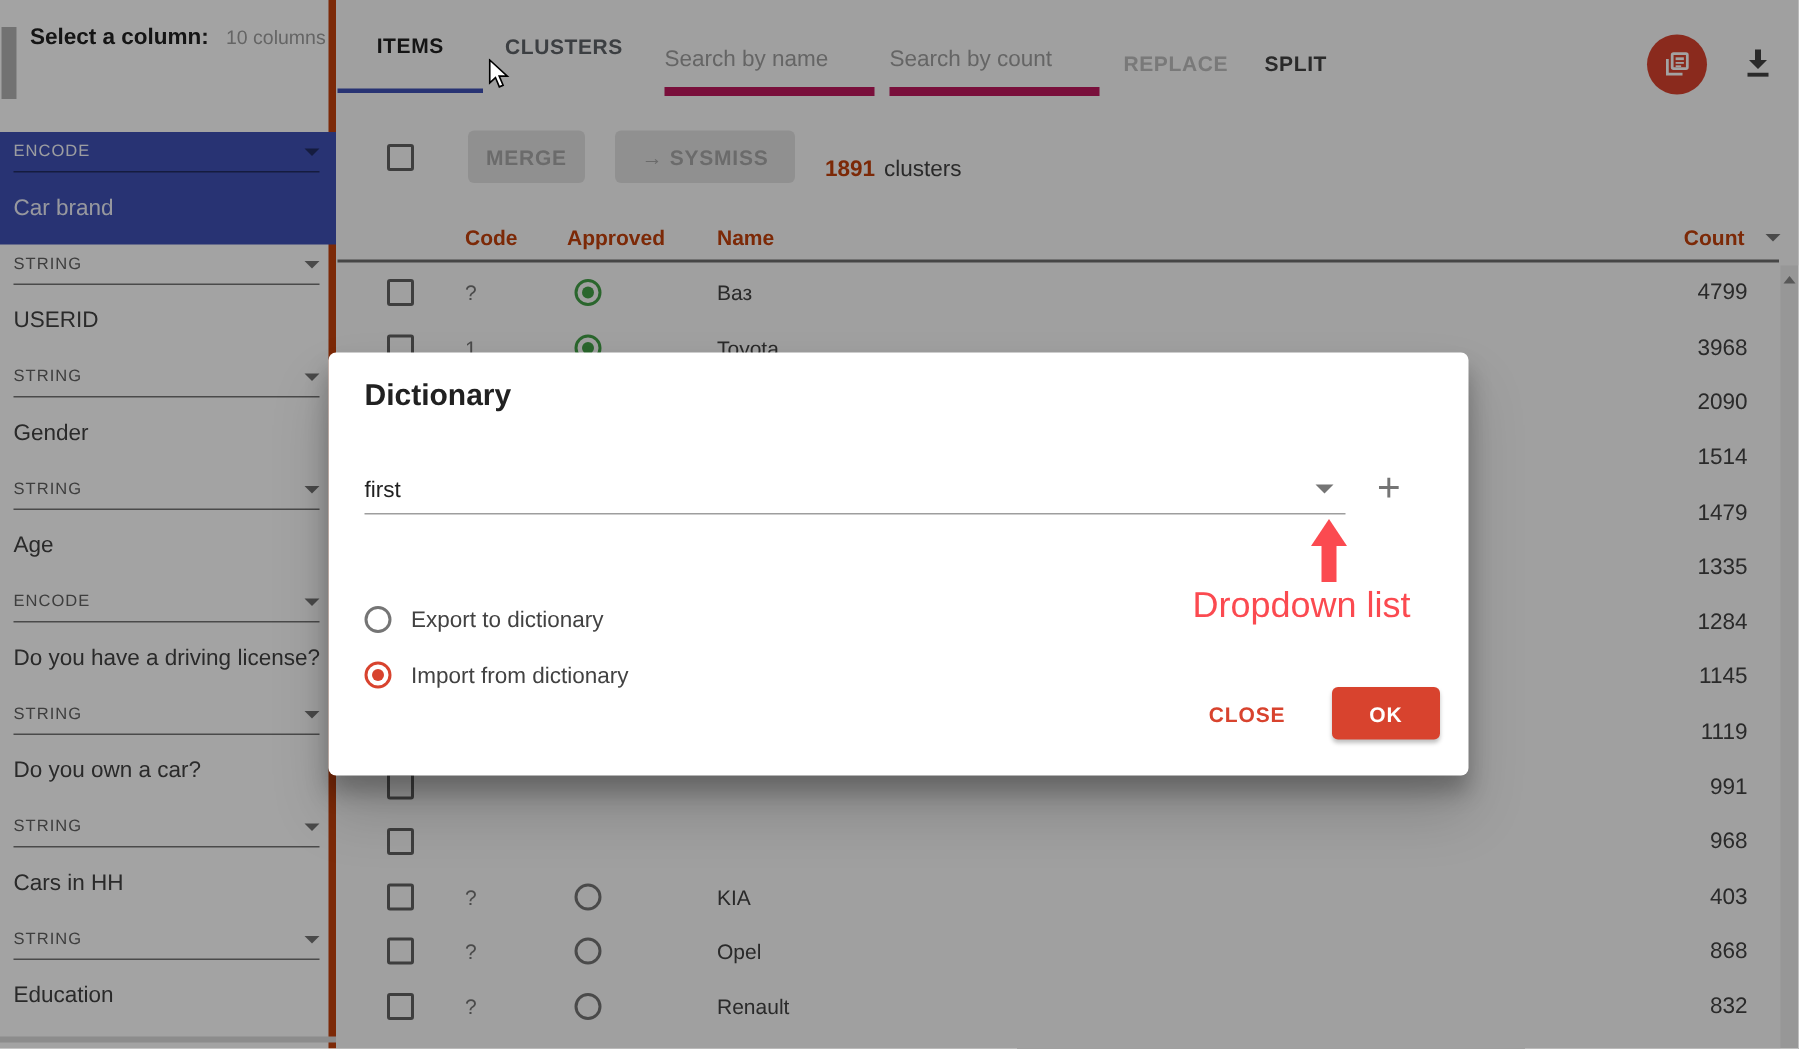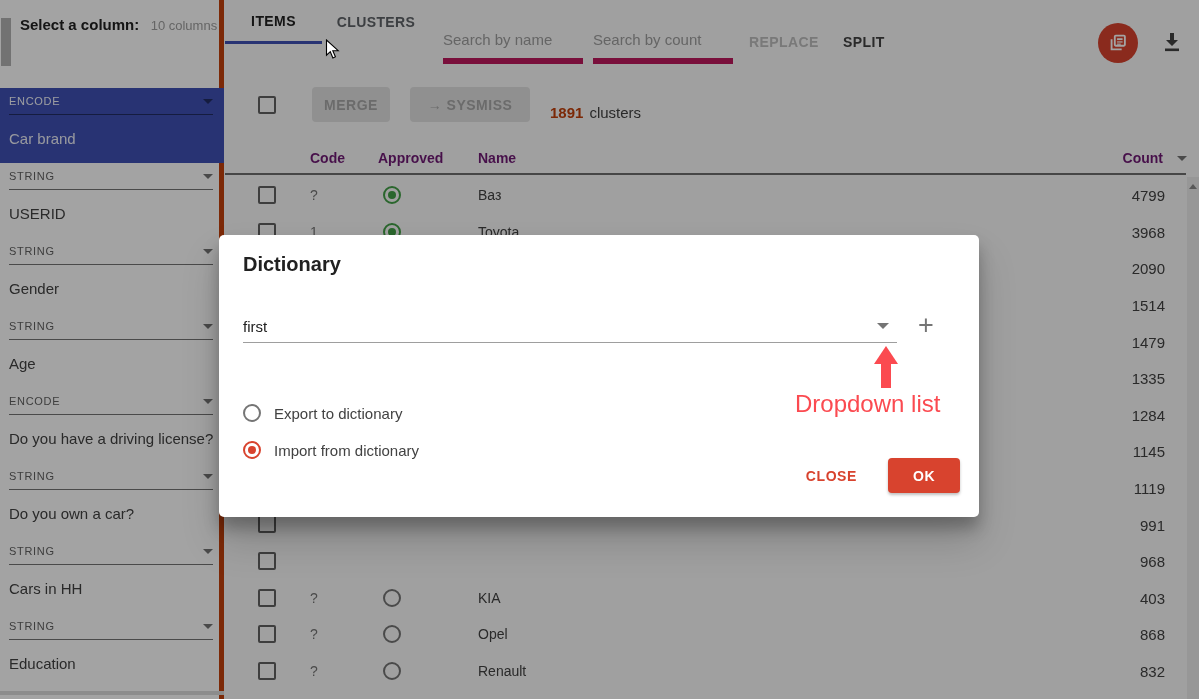--- a/index.html
+++ b/index.html
@@ -21,21 +21,21 @@
   .caret-down { width:0; height:0; border-left:5px solid transparent; border-right:5px solid transparent; border-top:5px solid #757575; }
   .sb-name { height:47px; display:flex; align-items:center; padding-left:9px; font-size:15px; color:#424242; }
   .sel-selected { background:#3f51b5; }
   .sel-selected .sb-type { border-bottom-color:rgba(0,0,0,.45); }
   .sel-selected .sb-type-label { color:rgba(255,255,255,.95); }
   .sel-selected .caret-down { border-top-color:rgba(0,0,0,.45); }
   .sel-selected .sb-name { color:rgba(255,255,255,.9); }
   .sb-bottom-band { position:absolute; left:0; top:691px; width:224px; height:4px; background:#dcdcdc; }
 
   
-  .tab { position:absolute; top:0; height:44px; display:flex; align-items:center; justify-content:center;
+  .tab { position:absolute; top:0; height:62px; display:flex; align-items:center; justify-content:center;
          font-size:14px; font-weight:700; letter-spacing:.4px; cursor:pointer; }
   .tab-items { left:225px; width:97px; color:#212121; border-bottom:3px solid #3f51b5; }
   .tab-clusters { left:322px; width:108px; color:#5f6368; }
   .tb-input { position:absolute; top:28px; height:36px; width:140px; border-bottom:6px solid #be185d;
               font-size:15px; color:#9e9e9e; display:flex; align-items:center; padding-bottom:7px; cursor:text; }
   .tb-input-name { left:443px; }
   .tb-input-count { left:593px; }
   .tb-action { position:absolute; top:34px; font-size:14px; font-weight:700; letter-spacing:.4px; }
   .tb-replace { left:749px; color:#bdbdbd; }
   .tb-split { left:843px; color:#424242; cursor:pointer; }
@@ -48,21 +48,21 @@
   .main-cb { position:absolute; left:258px; top:96px; cursor:pointer; }
   .btn-flat { position:absolute; top:87px; height:35px; background:#e2e2e2; border-radius:4px;
               display:flex; align-items:center; justify-content:center; font-size:14px; font-weight:700;
               letter-spacing:.5px; color:#a8a8a8; }
   .btn-merge { left:312px; width:78px; }
   .btn-sysmiss { left:410px; width:120px; }
   .cluster-info { position:absolute; left:550px; top:104px; font-size:15px; color:#424242; }
   .cluster-info b { font-weight:700; color:#c2410c; margin-right:6px; }
 
   
-  .thead { position:absolute; left:225px; top:148px; width:962px; height:20px; font-size:14px; font-weight:700; color:#701a75;text-decoration:underline; }
+  .thead { position:absolute; left:225px; top:148px; width:962px; height:20px; font-size:14px; font-weight:700; color:#c2410c;text-decoration:underline; }
   .th { position:absolute; top:2px; }
   .th-code { left:85px; } .th-approved { left:153px; } .th-name { left:253px; }
   .th-count { right:24px; }
   .th-caret { position:absolute; left:952px; top:8px; border-left:5px solid transparent; border-right:5px solid transparent; border-top:5px solid #757575; }
   .thead-divider { position:absolute; left:225px; top:173px; width:961px; height:2px; background:#6e6e6e; }
   .tbody { position:absolute; left:225px; top:177px; width:962px; }
   .trow { position:relative; height:36.6px; }
   .r-cb { position:absolute; left:33px; top:9px; cursor:pointer; }
   .r-code { position:absolute; left:85px; top:50%; transform:translateY(-50%); font-size:14px; color:#757575; }
   .r-radio { position:absolute; left:158px; top:9px; width:18px; height:18px; border-radius:50%; cursor:pointer; }

